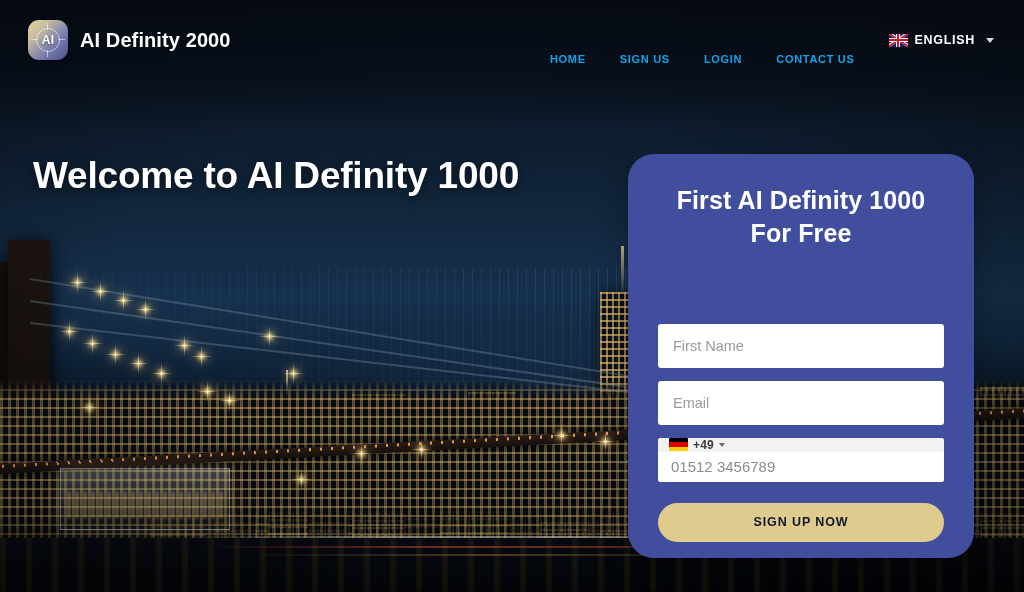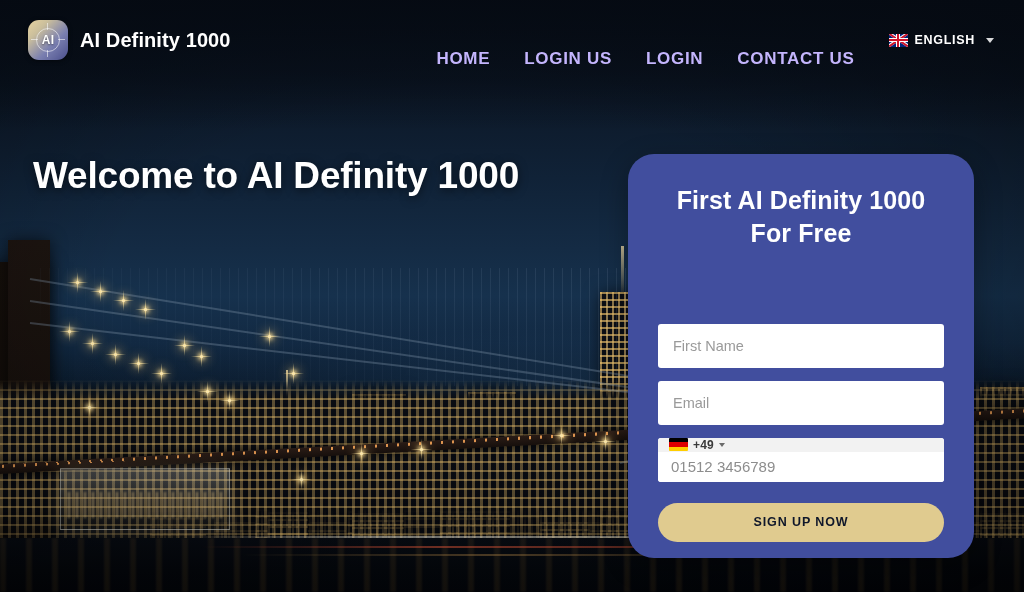--- a/index.html
+++ b/index.html
@@ -237,22 +237,22 @@
     white-space: nowrap;
   }
 
   .nav {
     margin-left: auto;
     display: flex;
     align-items: center;
     gap: 34px;
   }
   .nav-link {
-    color: #c4b5fd;
-    font-size: 17px;
+    color: #0ea5e9;
+    font-size: 11px;
     font-weight: bold;
     letter-spacing: 0.7px;
     text-decoration: none;
     white-space: nowrap;
     cursor: pointer;
     margin-top: 38px;
   }
 
   .lang {
     display: flex;
@@ -526,26 +526,26 @@
   <div class="header">
     <div class="brand">
       <div class="brand-logo">
         <span class="ring"></span>
         <span class="tick l"></span>
         <span class="tick r"></span>
         <span class="tick t"></span>
         <span class="tick b"></span>
         <span class="ai">AI</span>
       </div>
-      <span class="brand-name">AI Definity 1000</span>
+      <span class="brand-name">AI Definity 2000</span>
     </div>
 
     <nav class="nav">
       <a class="nav-link">HOME</a>
-      <a class="nav-link">LOGIN US</a>
+      <a class="nav-link">SIGN US</a>
       <a class="nav-link">LOGIN</a>
       <a class="nav-link">CONTACT US</a>
 
       <div class="lang">
         <span class="flag-uk">
           <i class="dwhite1"></i>
             <i class="dwhite2"></i>
           <i class="dred1"></i>
             <i class="dred2"></i>
           <i class="cw-h"></i>

